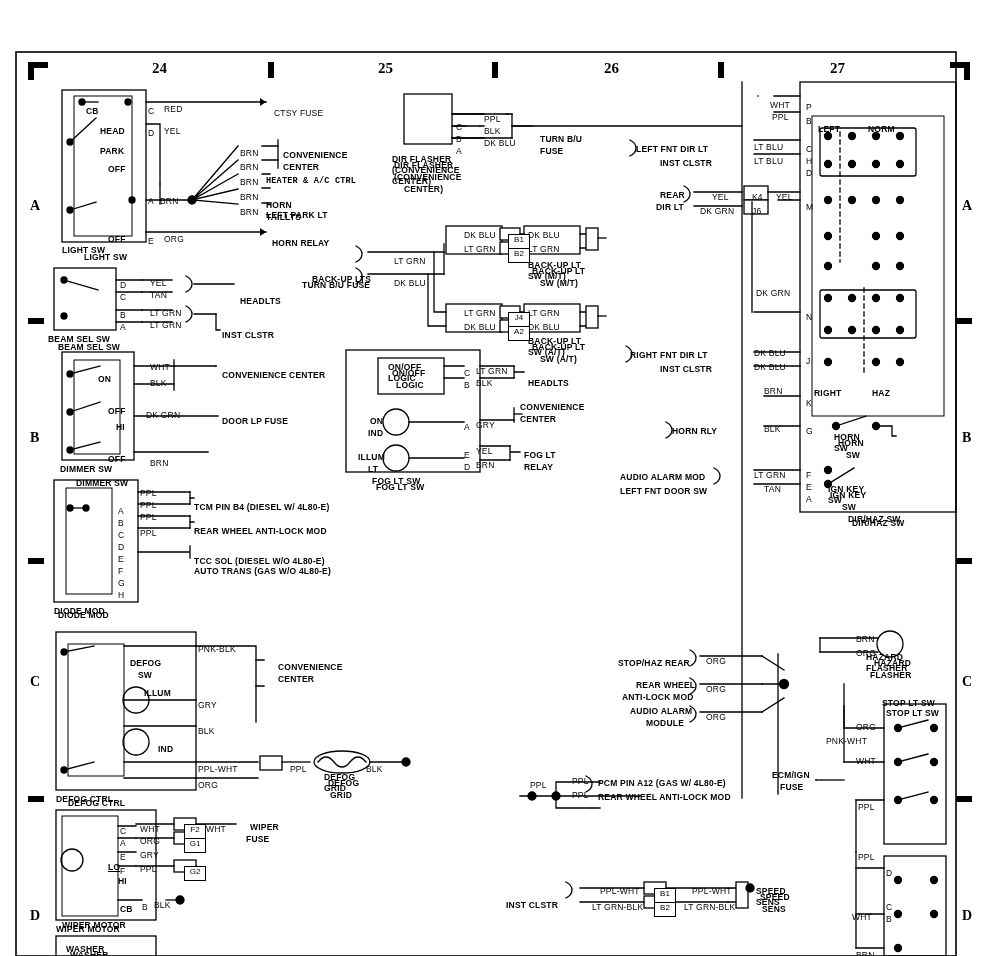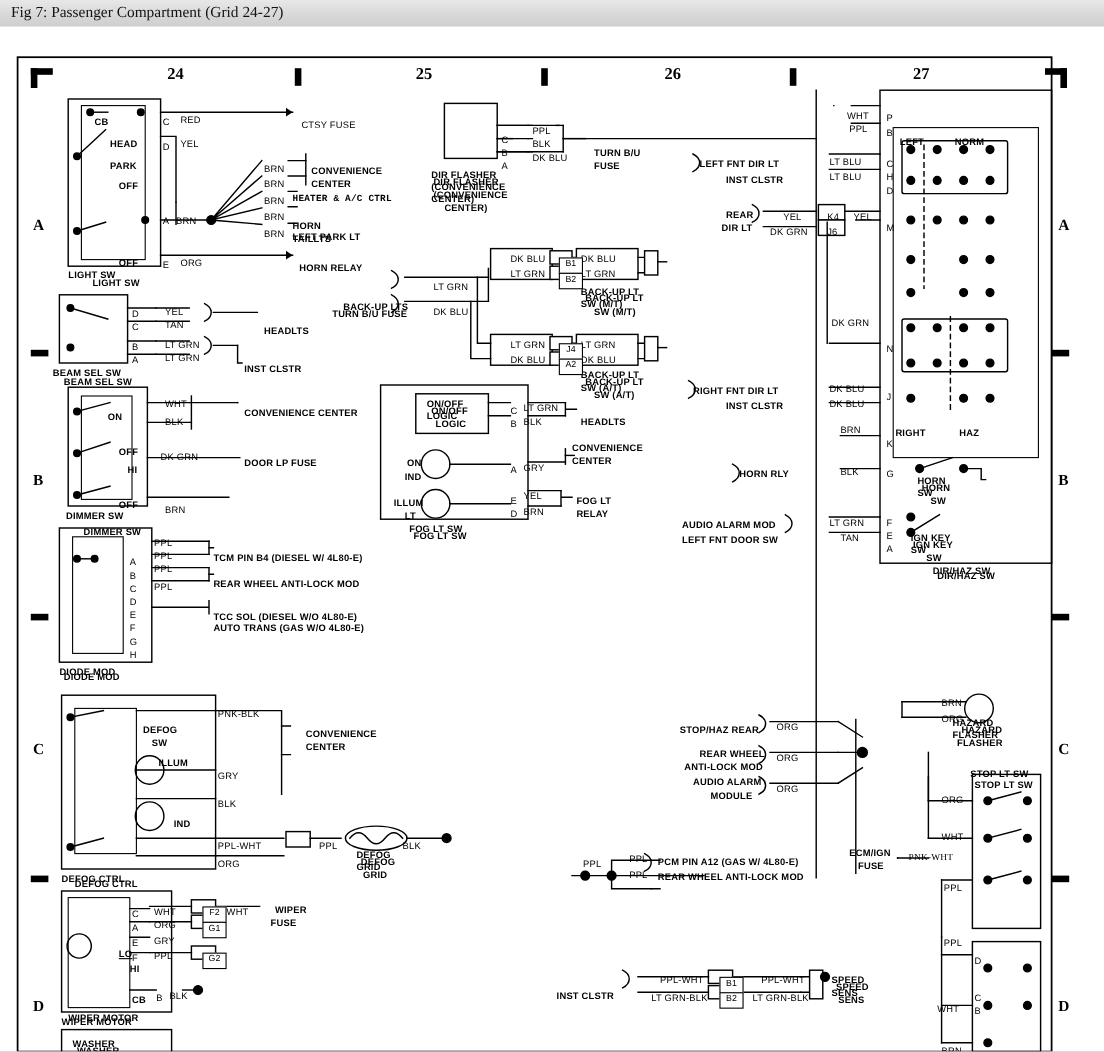--- a/index.html
+++ b/index.html
@@ -24,23 +24,20 @@
   .lbl.b{font-weight:bold;}
   .pin{position:absolute;border:1px solid #000;font-size:8px;line-height:10px;
     text-align:center;background:#fff;font-family:"Liberation Sans",sans-serif;}
   svg{position:absolute;left:0;top:0;width:1004px;height:916px;overflow:visible;}
 </style>
 </head>
 <body>
 
 <div id="page">
 
-  <div id="titlebar">
-    <div class="t">Fig 7: Passenger Compartment (Grid 24-27)</div>
-  </div>
   <div id="topstrip"></div>
 
   <div id="sheet">
 
     <div class="corner" style="left:28px;top:22px;width:20px;height:6px;"></div>
     <div class="corner" style="left:28px;top:22px;width:6px;height:18px;"></div>
     <div class="corner" style="left:950px;top:22px;width:20px;height:6px;"></div>
     <div class="corner" style="left:964px;top:22px;width:6px;height:18px;"></div>
 
     <div class="tick" style="left:268px;top:22px;"></div>
@@ -560,21 +557,21 @@
         <div class="lbl b" style="left: 622px; top: 652px; text-align: center;">ANTI-LOCK MOD</div>
         <div class="lbl " style="left: 706px; top: 644px;">ORG</div>
         <div class="lbl b" style="left: 630px; top: 666px;">AUDIO ALARM</div>
         <div class="lbl b" style="left: 646px; top: 678px;">MODULE</div>
         <div class="lbl " style="left: 706px; top: 672px;">ORG</div>
         <div class="lbl b" style="left: 886px; top: 668px;">STOP LT SW</div>
         <div class="lbl " style="left: 856px; top: 682px;">ORG</div>
         <div class="lbl " style="left: 856px; top: 716px;">WHT</div>
         <div class="lbl b" style="left: 772px; top: 730px;">ECM/IGN</div>
         <div class="lbl b" style="left: 780px; top: 742px;">FUSE</div>
-        <div class="lbl " style="left: 826px; top: 734px; font-family: Liberation Serif, serif;">PNK-WHT</div>
+        <div class="lbl " style="left: 826px; top: 696px;">PNK-WHT</div>
         <div class="lbl " style="left: 858px; top: 762px;">PPL</div>
         <div class="lbl " style="left: 858px; top: 812px;">PPL</div>
         <div class="lbl " style="left: 886px; top: 828px;">D</div>
         <div class="lbl " style="left: 886px; top: 862px;">C</div>
         <div class="lbl " style="left: 886px; top: 874px;">B</div>
         <div class="lbl " style="left: 852px; top: 872px;">WHT</div>
         <div class="lbl " style="left: 856px; top: 910px;">BRN</div>
         <div class="lbl b" style="left: 392px; top: 114px; line-height: 11px; white-space: pre;">DIR FLASHER
 (CONVENIENCE
 CENTER)</div>

